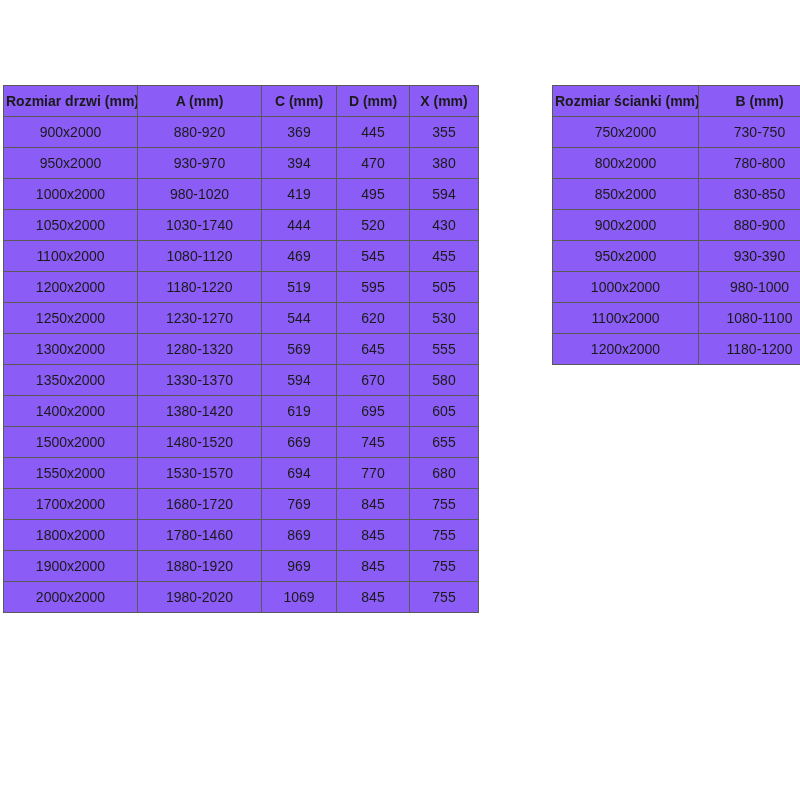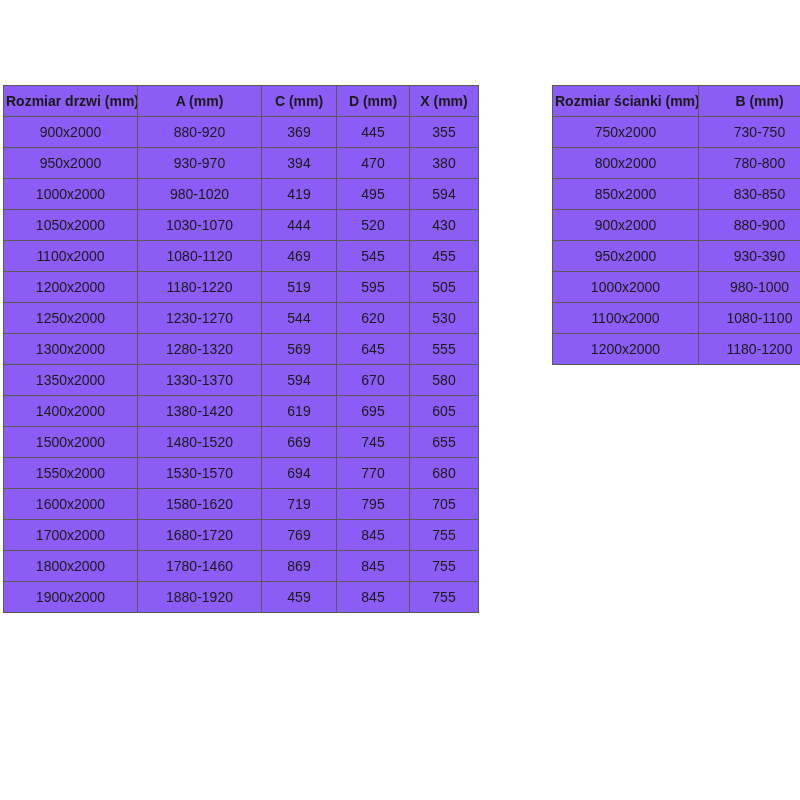--- a/index.html
+++ b/index.html
@@ -76,21 +76,21 @@
         </tr>
         <tr>
           <td>1000x2000</td>
           <td>980-1020</td>
           <td>419</td>
           <td>495</td>
           <td>594</td>
         </tr>
         <tr>
           <td>1050x2000</td>
-          <td>1030-1070</td>
+          <td>1030-1740</td>
           <td>444</td>
           <td>520</td>
           <td>430</td>
         </tr>
         <tr>
           <td>1100x2000</td>
           <td>1080-1120</td>
           <td>469</td>
           <td>545</td>
           <td>455</td>
@@ -138,44 +138,44 @@
           <td>655</td>
         </tr>
         <tr>
           <td>1550x2000</td>
           <td>1530-1570</td>
           <td>694</td>
           <td>770</td>
           <td>680</td>
         </tr>
         <tr>
-          <td>1600x2000</td>
-          <td>1580-1620</td>
-          <td>719</td>
-          <td>795</td>
-          <td>705</td>
-        </tr>
-        <tr>
           <td>1700x2000</td>
           <td>1680-1720</td>
           <td>769</td>
           <td>845</td>
           <td>755</td>
         </tr>
         <tr>
           <td>1800x2000</td>
           <td>1780-1460</td>
           <td>869</td>
           <td>845</td>
           <td>755</td>
         </tr>
         <tr>
           <td>1900x2000</td>
           <td>1880-1920</td>
-          <td>459</td>
+          <td>969</td>
+          <td>845</td>
+          <td>755</td>
+        </tr>
+        <tr>
+          <td>2000x2000</td>
+          <td>1980-2020</td>
+          <td>1069</td>
           <td>845</td>
           <td>755</td>
         </tr>
       </tbody>
   </table>
 
   <table id="walls-table" class="tbl">
     <colgroup>
       <col style="width:146px">
       <col style="width:122px">

